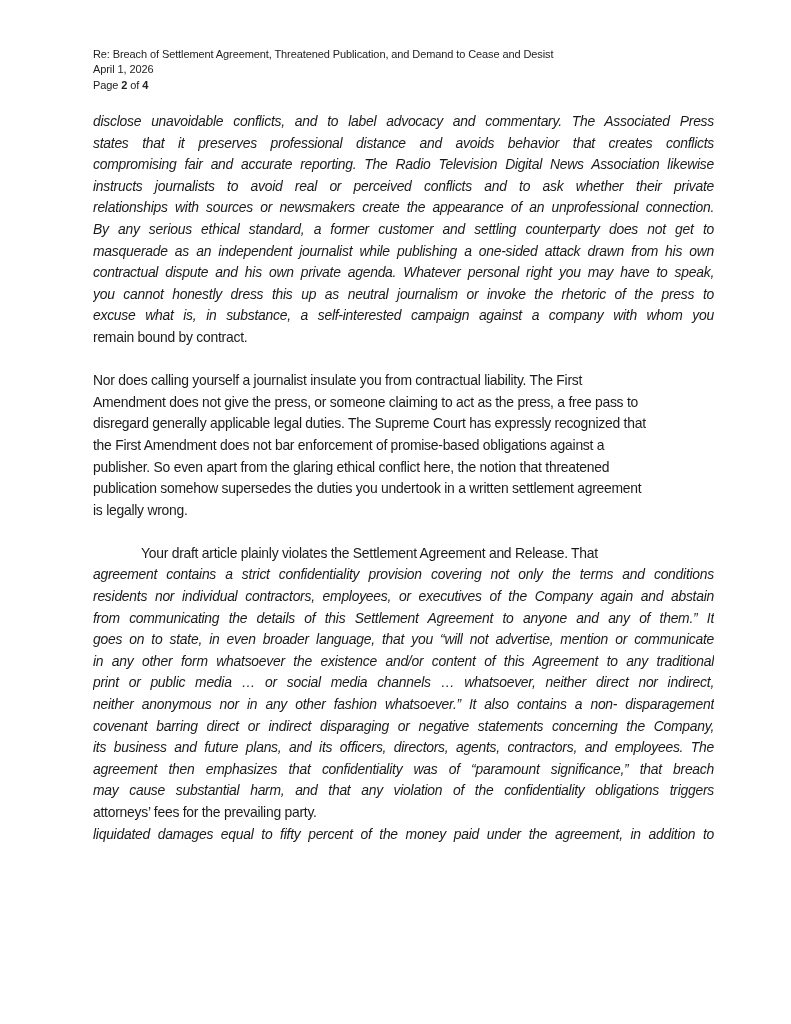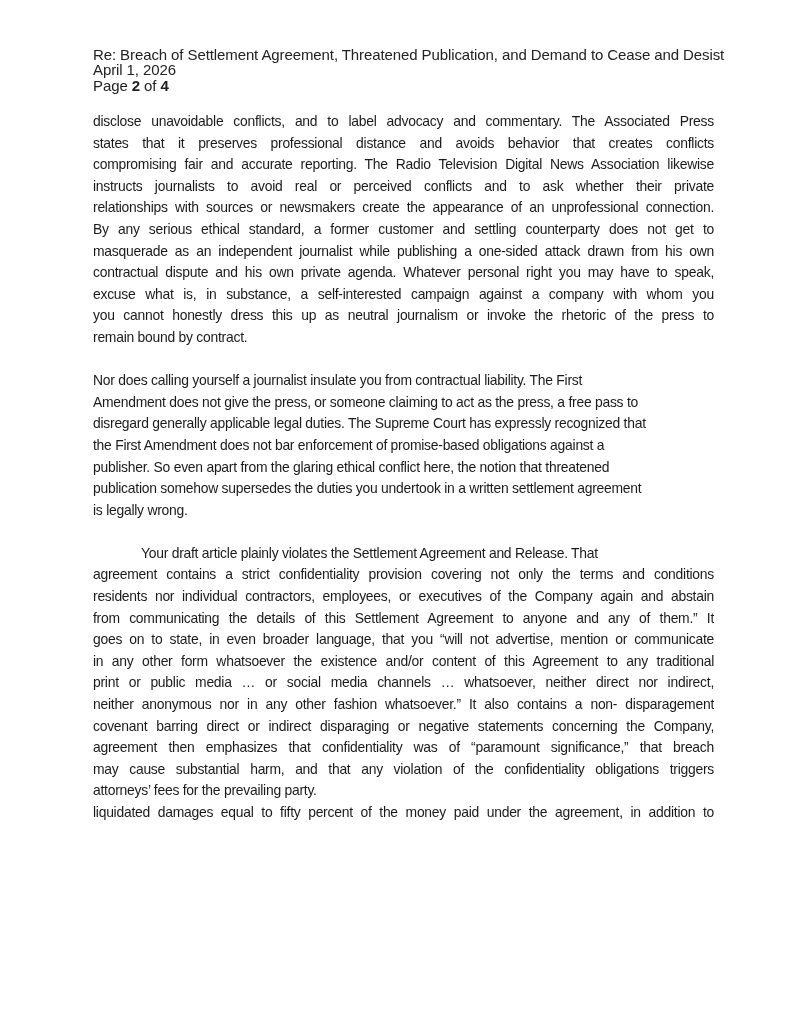--- a/index.html
+++ b/index.html
@@ -18,21 +18,21 @@
   .page {
     position: absolute;
     left: 0; top: 0;
     width: 791px; height: 1024px;
     background: #ffffff;
   }
   .header {
     position: absolute;
     left: 93px;
     top: 47px;
-    font-size: 15px;
+    font-size: 11px;
     line-height: 15.3px;
     color: #222;
     letter-spacing: -0.1px;
   }
   .header b { font-weight: bold; }
   .body {
     position: absolute;
     left: 93px;
     top: 111px;
     width: 621px;
@@ -45,20 +45,21 @@
   .line {
     display: block;
     white-space: nowrap;
     height: 21.6px;
   }
   .line.j {
     text-align: justify;
     text-align-last: justify;
     white-space: normal;
     overflow: hidden;
+    font-style: italic;
   }
   .gap { height: 21.6px; }
   .indent { padding-left: 48px; }
 </style>
 </head>
 <body>
 
 <div class="page">
 
   <div class="header">
@@ -71,22 +72,22 @@
 
     <div class="para">
       <span class="line j">disclose unavoidable conflicts, and to label advocacy and commentary. The Associated Press</span>
       <span class="line j">states that it preserves professional distance and avoids behavior that creates conflicts</span>
       <span class="line j">compromising fair and accurate reporting. The Radio Television Digital News Association likewise</span>
       <span class="line j">instructs journalists to avoid real or perceived conflicts and to ask whether their private</span>
       <span class="line j">relationships with sources or newsmakers create the appearance of an unprofessional connection.</span>
       <span class="line j">By any serious ethical standard, a former customer and settling counterparty does not get to</span>
       <span class="line j">masquerade as an independent journalist while publishing a one-sided attack drawn from his own</span>
       <span class="line j">contractual dispute and his own private agenda. Whatever personal right you may have to speak,</span>
+      <span class="line j">you cannot honestly dress this up as neutral journalism or invoke the rhetoric of the press to</span>
       <span class="line j">excuse what is, in substance, a self-interested campaign against a company with whom you</span>
-      <span class="line j">you cannot honestly dress this up as neutral journalism or invoke the rhetoric of the press to</span>
       <span class="line">remain bound by contract.</span>
     </div>
 
     <div class="gap"></div>
 
     <div class="para">
       <span class="line">Nor does calling yourself a journalist insulate you from contractual liability. The First</span>
       <span class="line">Amendment does not give the press, or someone claiming to act as the press, a free pass to</span>
       <span class="line">disregard generally applicable legal duties. The Supreme Court has expressly recognized that</span>
       <span class="line">the First Amendment does not bar enforcement of promise-based obligations against a</span>
@@ -100,20 +101,21 @@
     <div class="para">
       <span class="line indent">Your draft article plainly violates the Settlement Agreement and Release. That</span>
       <span class="line j">agreement contains a strict confidentiality provision covering not only the terms and conditions</span>
       <span class="line j">residents nor individual contractors, employees, or executives of the Company again and abstain</span>
       <span class="line j">from communicating the details of this Settlement Agreement to anyone and any of them.” It</span>
       <span class="line j">goes on to state, in even broader language, that you “will not advertise, mention or communicate</span>
       <span class="line j">in any other form whatsoever the existence and/or content of this Agreement to any traditional</span>
       <span class="line j">print or public media … or social media channels … whatsoever, neither direct nor indirect,</span>
       <span class="line j">neither anonymous nor in any other fashion whatsoever.” It also contains a non- disparagement</span>
       <span class="line j">covenant barring direct or indirect disparaging or negative statements concerning the Company,</span>
+      <span class="line j">its business and future plans, and its officers, directors, agents, contractors, and employees. The</span>
       <span class="line j">agreement then emphasizes that confidentiality was of “paramount significance,” that breach</span>
       <span class="line j">may cause substantial harm, and that any violation of the confidentiality obligations triggers</span>
       <span class="line">attorneys’ fees for the prevailing party.</span>
       <span class="line j">liquidated damages equal to fifty percent of the money paid under the agreement, in addition to</span>
     </div>
 
   </div>
 </div>
 
 </body></html>

